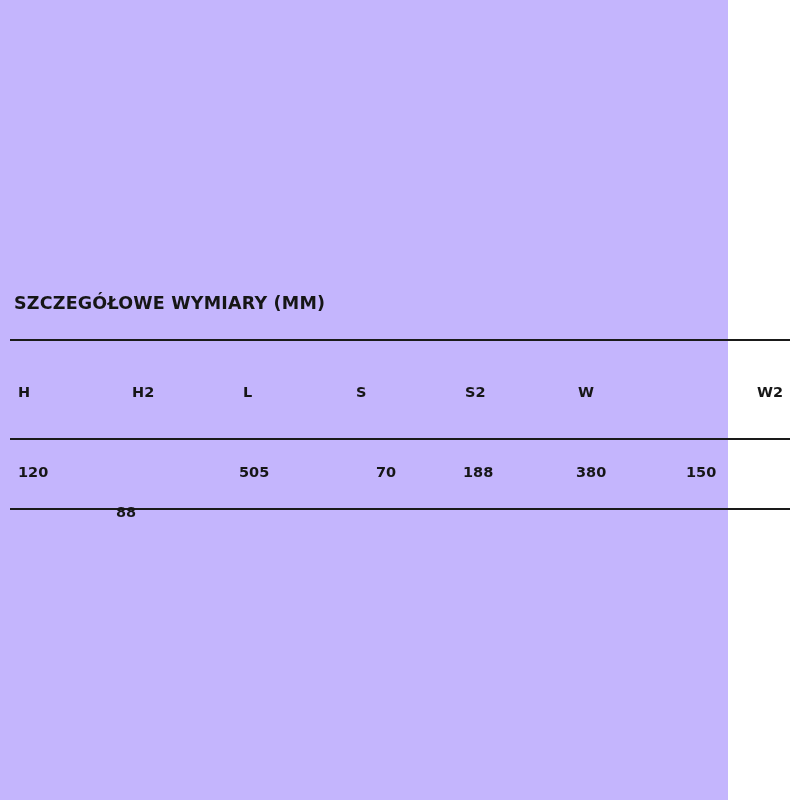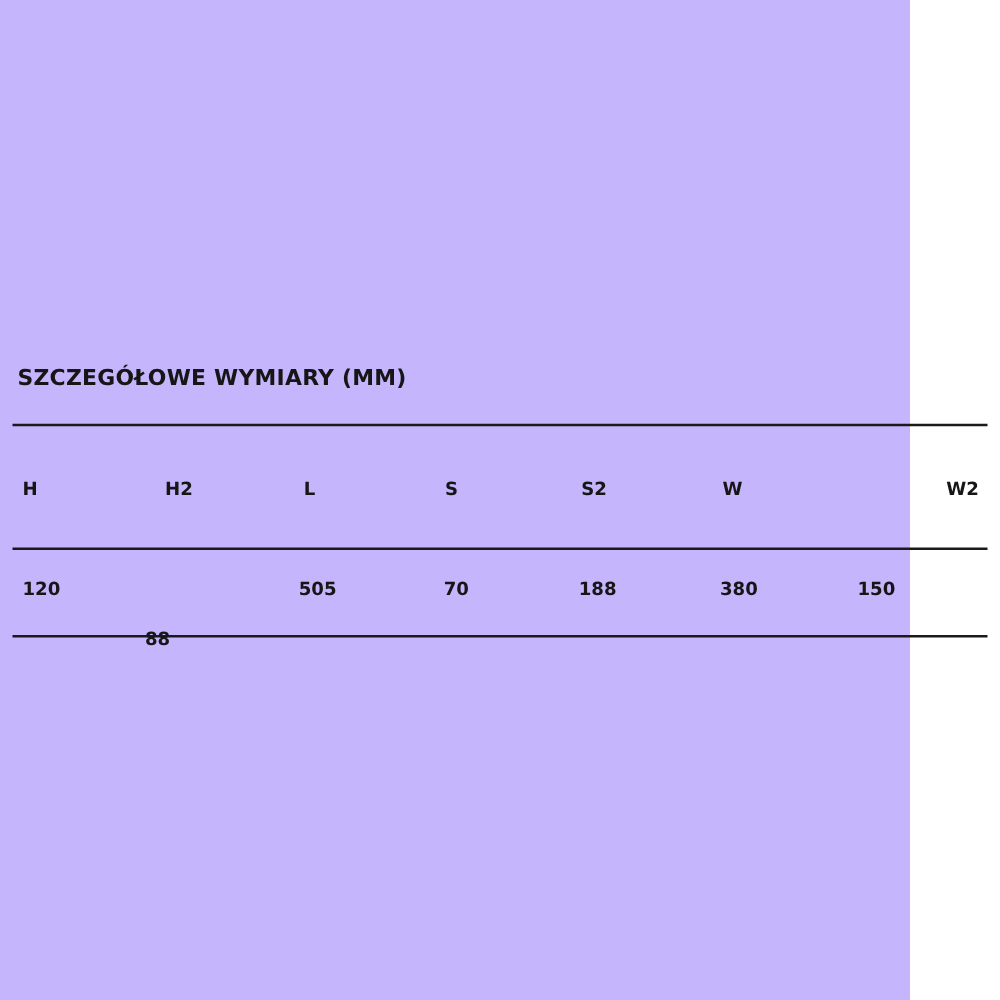--- a/index.html
+++ b/index.html
@@ -77,21 +77,21 @@
       <div class="cell head" style="left:356px;">S</div>
       <div class="cell head" style="left:465px;text-align:center;">S2</div>
       <div class="cell head" style="left:578px;">W</div>
       <div class="cell head" style="left:724px;margin-left:33px;">W2</div>
     </div>
 
     <div>
       <div class="cell val" style="left:18px;">120</div>
       <div class="cell val" style="left:116px;margin-top:40px;">88</div>
       <div class="cell val" style="left:239px;">505</div>
-      <div class="cell val" style="left:355px;">70</div>
+      <div class="cell val" style="left:376px;">70</div>
       <div class="cell val" style="left:463px;">188</div>
       <div class="cell val" style="left:576px;text-align:center;">380</div>
       <div class="cell val" style="left:686px;">150</div>
     </div>
 
   </div>
 
 </div>
 
 </body></html>

